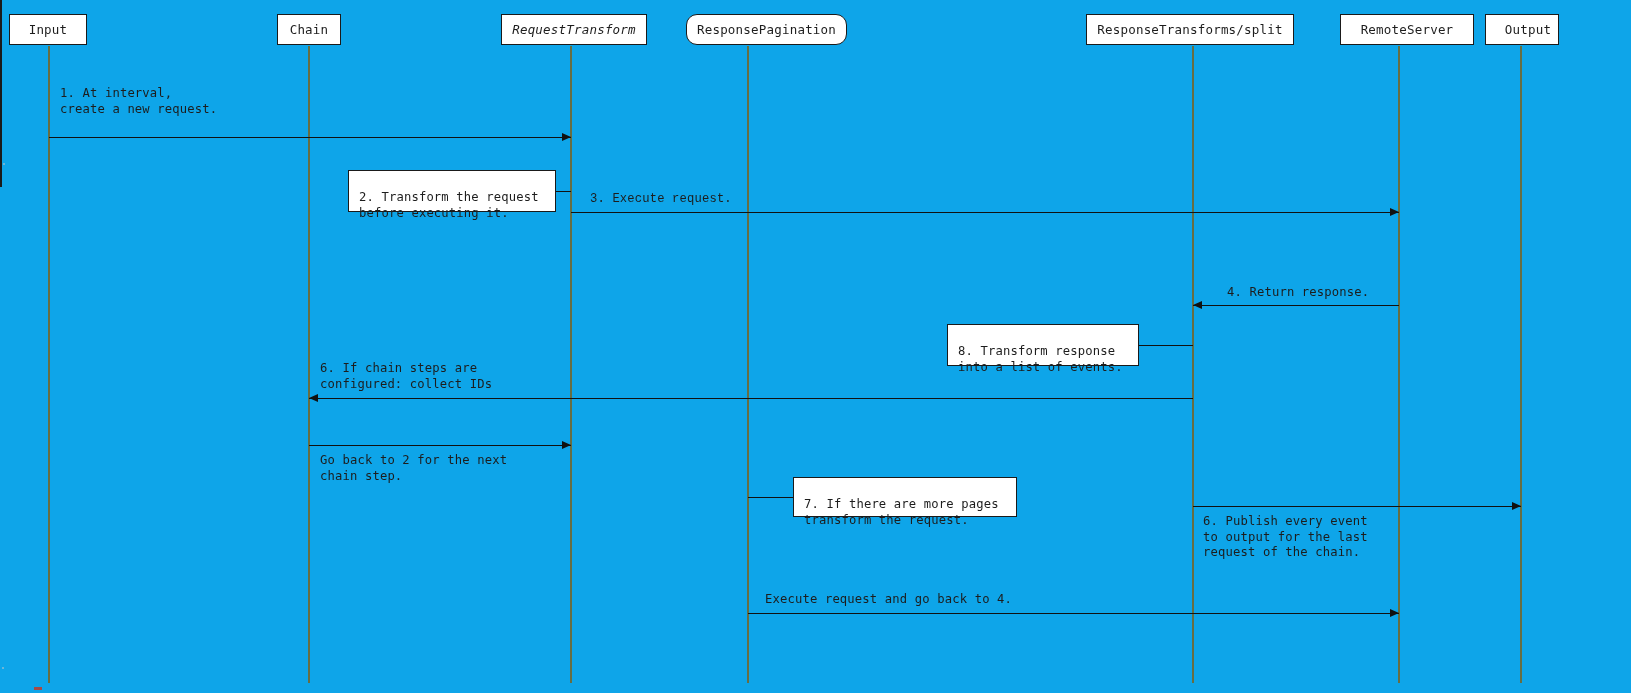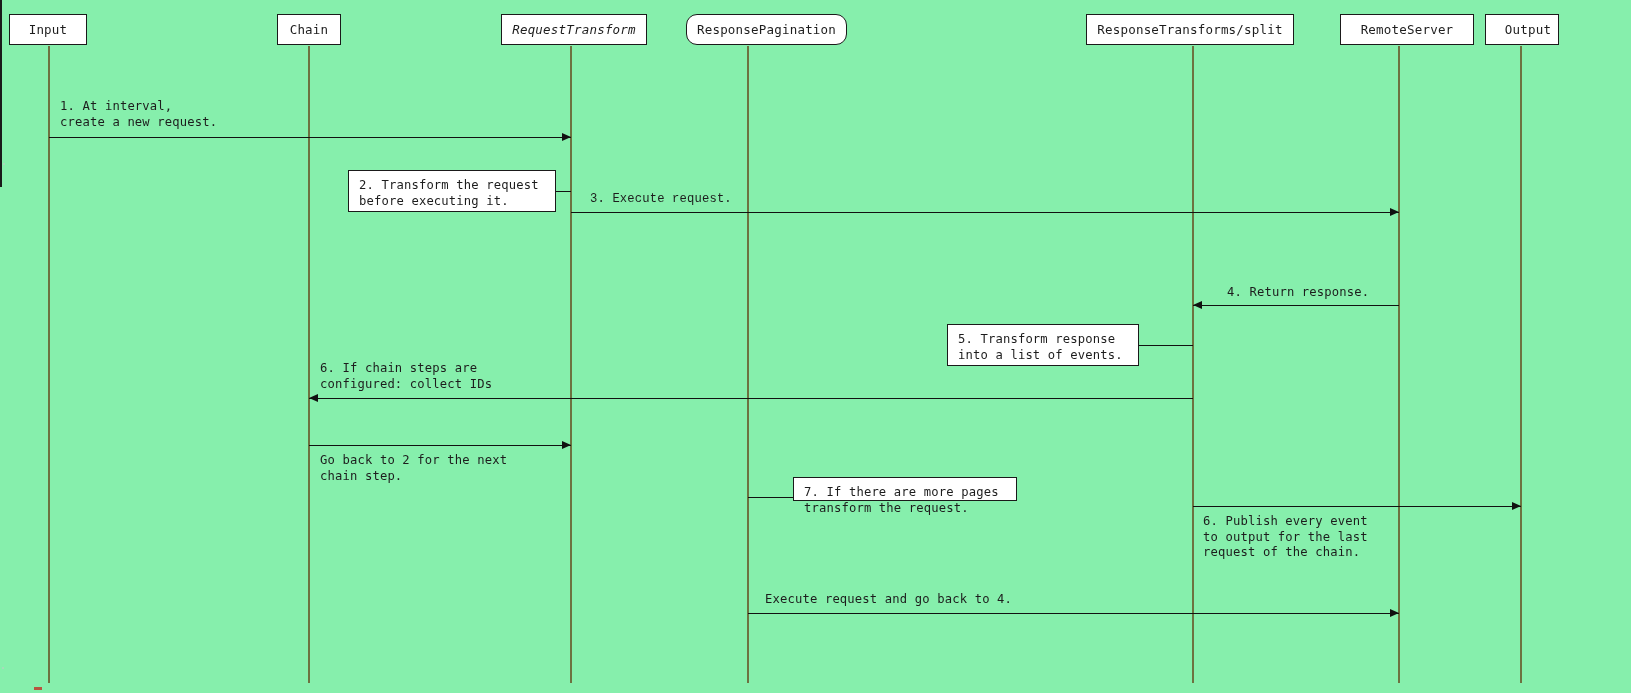--- a/index.html
+++ b/index.html
@@ -4,21 +4,21 @@
 <style>
   html, body {
     margin: 0;
     padding: 0;
     background: #ffffff;
   }
   #canvas {
     position: relative;
     width: 1631px;
     height: 693px;
-    background: #86efac;
+    background: #0ea5e9;
     overflow: hidden;
     font-family: "DejaVu Sans Mono", "Liberation Mono", monospace;
   }
   
   .participant {
     position: absolute;
     box-sizing: border-box;
     border: 1.6px solid #1a1a1a;
     background: #ffffff;
     height: 31px;
@@ -67,21 +67,21 @@
   
   .note {
     position: absolute;
     box-sizing: border-box;
     border: 1.5px solid #1a1a1a;
     background: #ffffff;
     font-size: 12.2px;
     line-height: 15.5px;
     color: #1d1d1d;
     white-space: pre;
-    padding: 7px 10px;
+    padding: 19px 10px;
     letter-spacing: 0.15px;
   }
   .note-connector {
     position: absolute;
     height: 0;
     border-top: 1.5px solid #111111;
   }
   
   .edge-artifact {
     position: absolute;
@@ -120,21 +120,21 @@
       <div class="participant" style="left: 277px; top: 14px; width: 64px;">Chain</div>
       <div class="participant" style="left: 501px; top: 14px; width: 146px; font-style: italic;">RequestTransform</div>
       <div class="participant" style="left: 686px; top: 14px; width: 161px; border-radius: 11px;">ResponsePagination</div>
       <div class="participant" style="left: 1086px; top: 14px; width: 208px;">ResponseTransforms/split</div>
       <div class="participant" style="left: 1340px; top: 14px; width: 134px;">RemoteServer</div>
       <div class="participant" style="left: 1485px; top: 14px; width: 74px; padding-left: 12px;">Output</div>
     </div>
   <div id="messages">
       <div class="msg-line" style="left: 49px; top: 137px; width: 522px;"></div>
       <div class="arrow-head right" style="top: 133px; left: 562px;"></div>
-      <div class="msg-label" style="left: 60px; top: 99px;">1. At interval,
+      <div class="msg-label" style="left: 60px; top: 86px;">1. At interval,
 create a new request.</div>
       <div class="msg-line" style="left: 571px; top: 212px; width: 828px;"></div>
       <div class="arrow-head right" style="top: 208px; left: 1390px;"></div>
       <div class="msg-label" style="left: 590px; top: 192px; font-family: Liberation Mono, monospace;">3. Execute request.</div>
       <div class="msg-line" style="left: 1193px; top: 305px; width: 206px;"></div>
       <div class="arrow-head left" style="top: 301px; left: 1193px;"></div>
       <div class="msg-label" style="left: 1227px; top: 285px;">4. Return response.</div>
       <div class="msg-line" style="left: 309px; top: 398px; width: 884px;"></div>
       <div class="arrow-head left" style="top: 394px; left: 309px;"></div>
       <div class="msg-label" style="left: 320px; top: 361px;">6. If chain steps are
@@ -149,20 +149,20 @@
 to output for the last
 request of the chain.</div>
       <div class="msg-line" style="left: 748px; top: 613px; width: 651px;"></div>
       <div class="arrow-head right" style="top: 609px; left: 1390px;"></div>
       <div class="msg-label" style="left: 765px; top: 592px;">Execute request and go back to 4.</div>
     </div>
   <div id="notes">
       <div class="note" style="left: 348px; top: 170px; width: 208px; height: 42px;">2. Transform the request
 before executing it.</div>
       <div class="note-connector" style="top: 191px; left: 556px; width: 15px;"></div>
-      <div class="note" style="left: 947px; top: 324px; width: 192px; height: 42px;">5. Transform response
+      <div class="note" style="left: 947px; top: 324px; width: 192px; height: 42px;">8. Transform response
 into a list of events.</div>
       <div class="note-connector" style="top: 345px; left: 1139px; width: 54px;"></div>
       <div class="note" style="left: 793px; top: 477px; width: 224px; height: 24px;">7. If there are more pages
 transform the request.</div>
       <div class="note-connector" style="top: 497px; left: 748px; width: 45px;"></div>
     </div>
 </div>
 
 </body></html>

